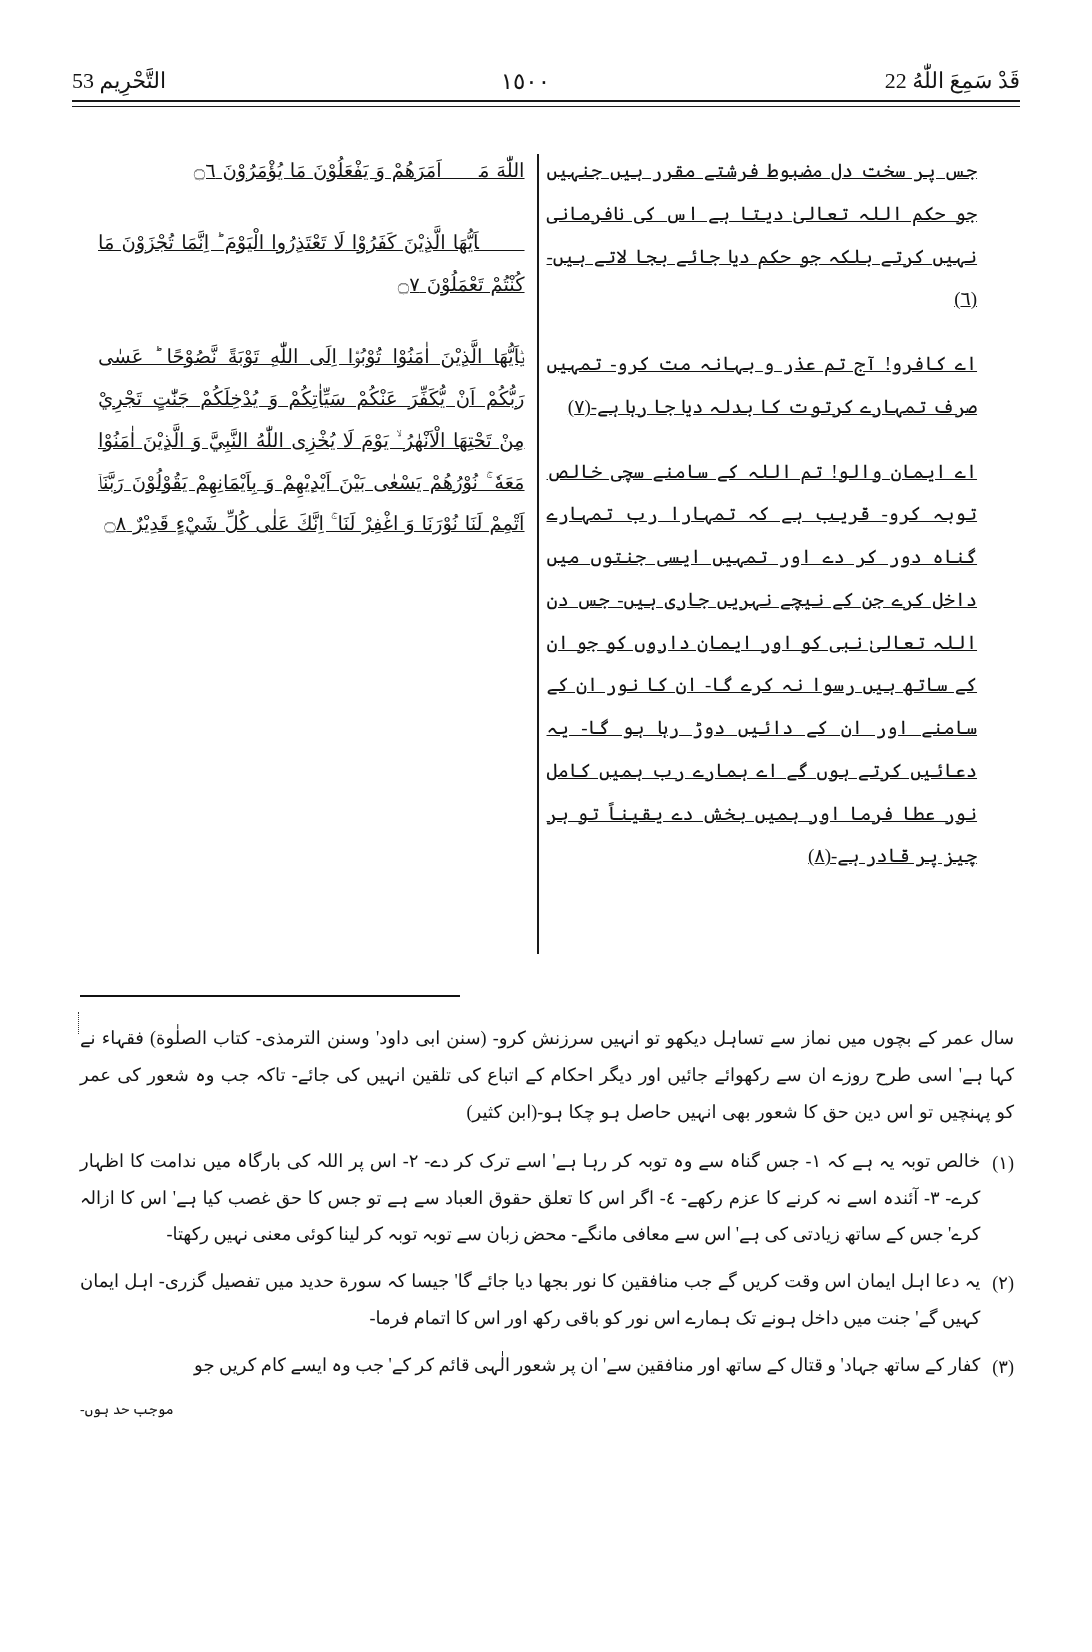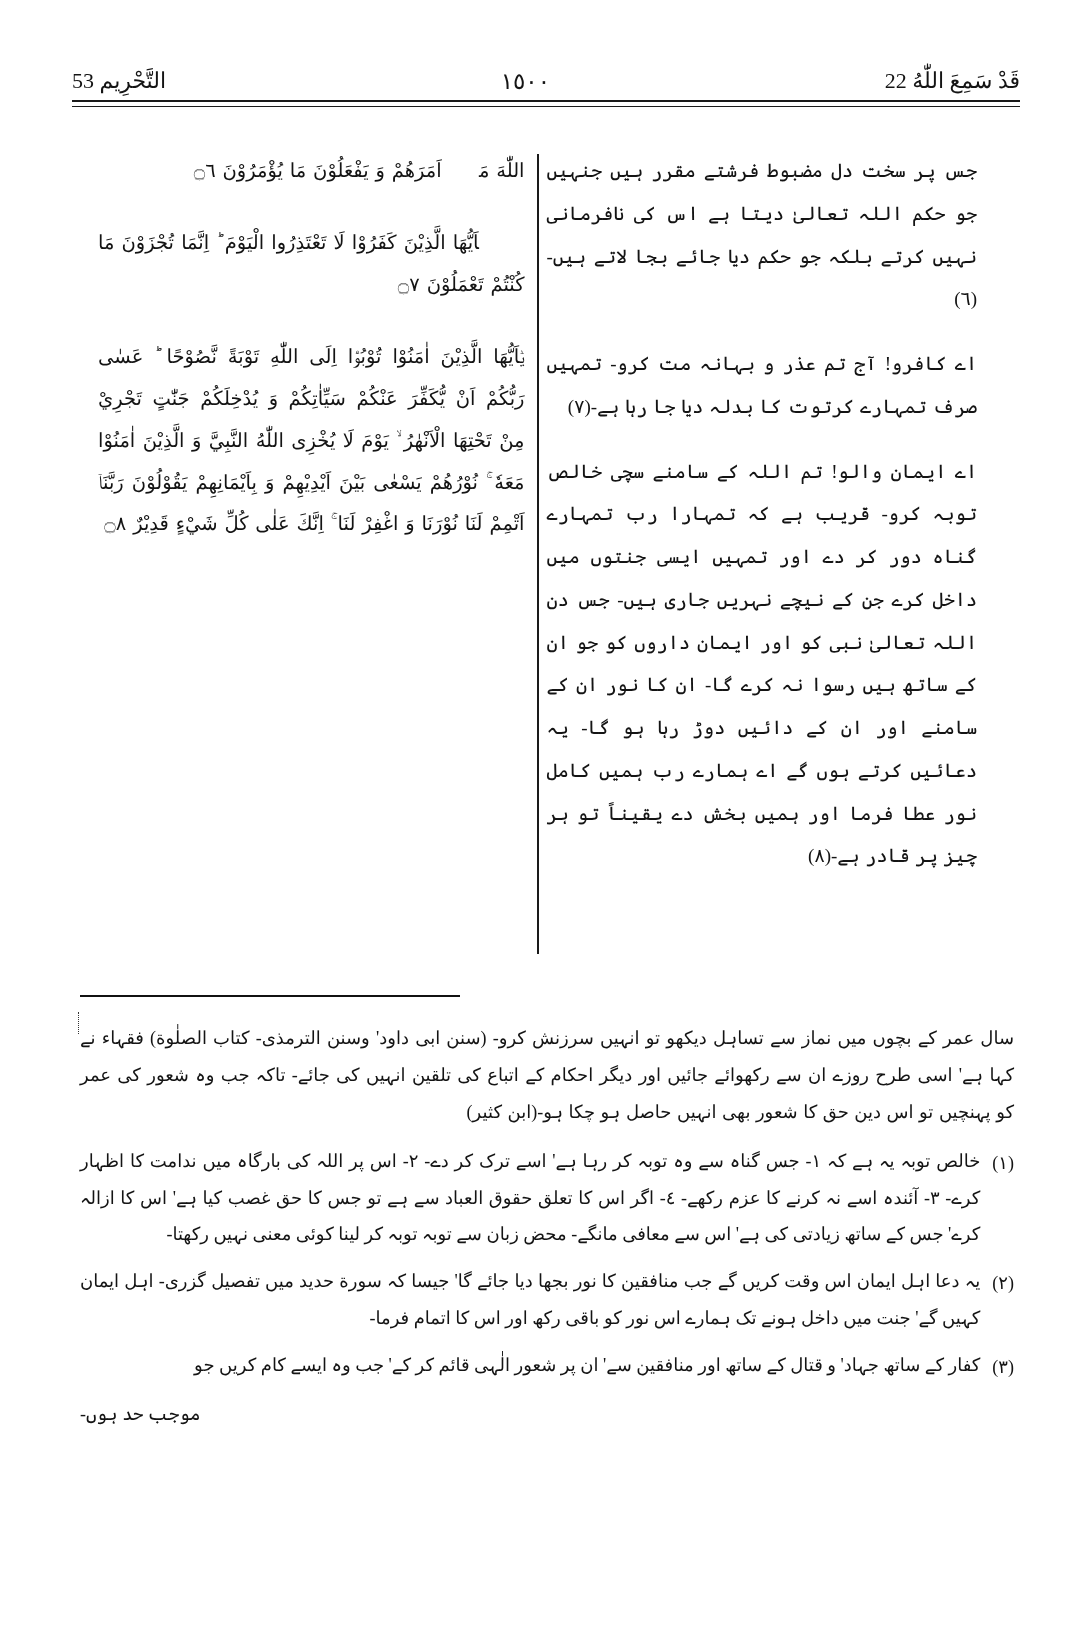--- a/index.html
+++ b/index.html
@@ -67,20 +67,21 @@
     top: 140px;
     left: 72px;
     right: 72px;
     height: 830px;
     display: flex;
     flex-direction: row-reverse;
     direction: rtl;
   }
   .col {
     box-sizing: border-box;
+    text-decoration: underline;
   }
   .col-arabic {
     width: 49%;
     padding: 10px 12px 0 26px;
   }
   .col-divider {
     width: 0;
     border-right: 2px solid #1a1a1a;
     margin: 14px 0 0 0;
     height: 800px;
@@ -160,21 +161,21 @@
     padding-top: 2px;
   }
   .fn-text {
     flex: 1 1 auto;
     text-align: justify;
     text-align-last: right;
   }
   .fn-tail {
     direction: rtl;
     text-align: left;
-    font-size: 18px;
+    font-size: 14px;
     line-height: 2.0;
   }
 </style>
 </head>
 <body>
 
 <div class="page">
 
   <div class="header">
     <div class="header-side">

